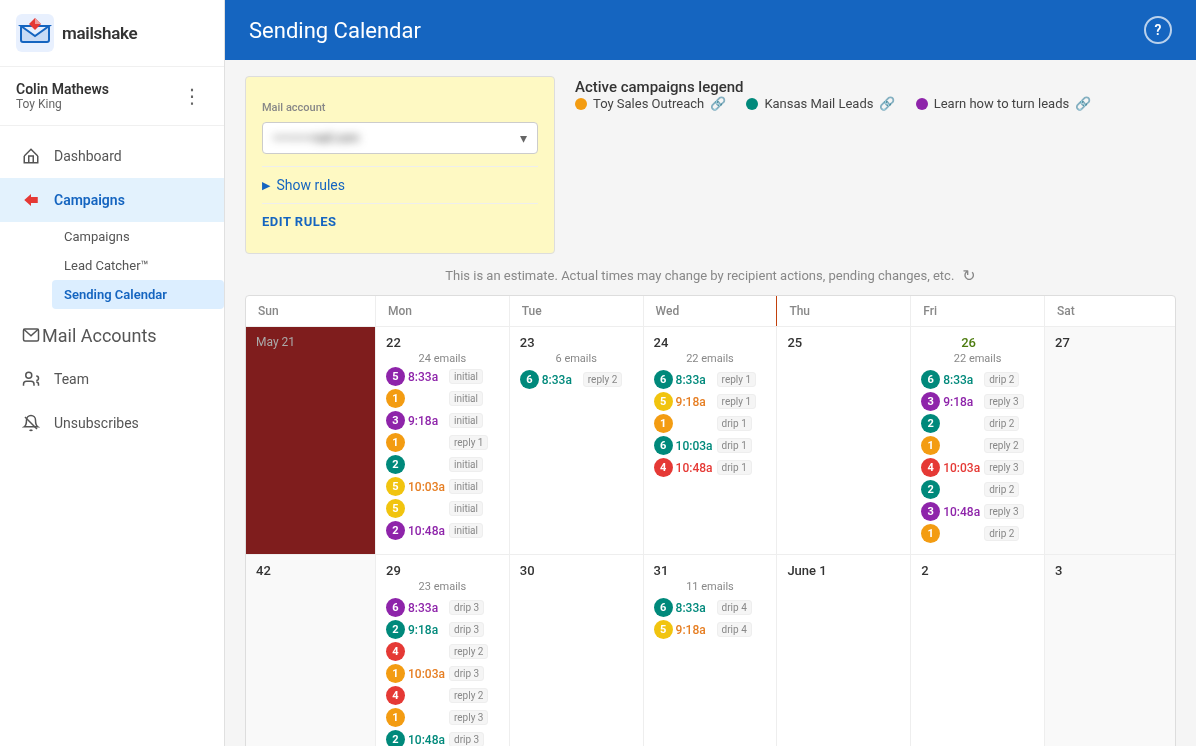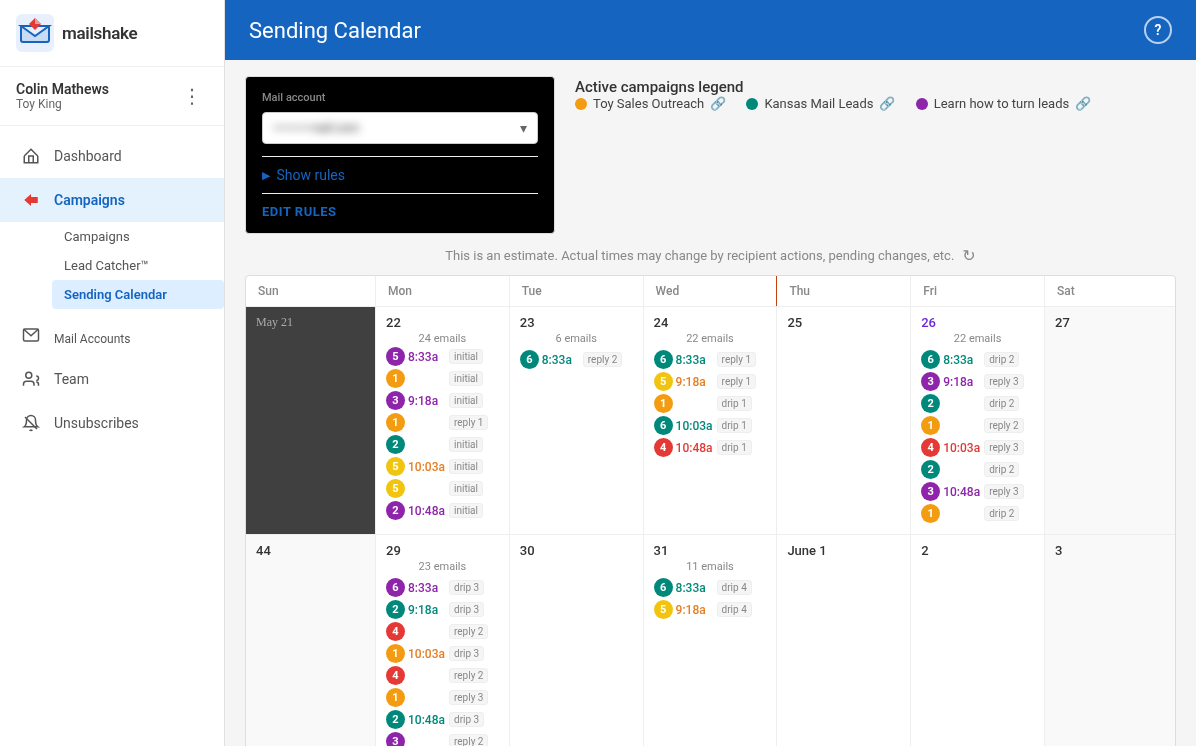--- a/index.html
+++ b/index.html
@@ -51,21 +51,21 @@
       </span>
       <span style="font-size:14px;color:#1565c0;font-weight:600;">Campaigns</span>
     </div>
 
     <div style="padding:0 0 0 52px;">
       <div style="padding:7px 12px;font-size:13px;color:#555;cursor:pointer;">Campaigns</div>
       <div style="padding:7px 12px;font-size:13px;color:#555;cursor:pointer;">Lead Catcher™</div>
       <div style="padding:7px 12px;font-size:13px;color:#1565c0;font-weight:600;cursor:pointer;background:#dceeff;border-radius:4px;">Sending Calendar</div>
     </div>
 
-    <div style="display:flex;align-items:flex-end;gap:12px;padding:11px 20px;cursor:pointer;color:#555;font-size:12px;margin-top:4px;">
+    <div style="display:flex;align-items:flex-end;gap:0;padding:11px 20px;cursor:pointer;color:#555;font-size:18px;margin-top:4px;">
       <span style="width:22px;height:22px;display:flex;align-items:center;justify-content:center;">
         <svg width="18" height="18" viewBox="0 0 24 24" fill="none" stroke="#555" stroke-width="2">
             <rect x="2" y="4" width="20" height="16" rx="2"></rect>
             <polyline points="2,4 12,13 22,4"></polyline>
           </svg>
       </span>
       <span>Mail Accounts</span>
     </div>
 
     <div style="display:flex;align-items:center;gap:12px;padding:11px 20px;cursor:pointer;color:#555;font-size:14px;">
@@ -99,21 +99,21 @@
     <span style="font-size:22px;font-weight:400;">Sending Calendar</span>
     <div style="width:28px;height:28px;border-radius:50%;border:2px solid rgba(255,255,255,0.7);display:flex;align-items:center;justify-content:center;cursor:pointer;">
       <span style="font-size:14px;color:#fff;font-weight:600;">?</span>
     </div>
   </header>
 
   <div style="flex:1;overflow-y:auto;padding:16px 20px;background:#f5f5f5;">
 
     <div style="display:flex;gap:20px;margin-bottom:12px;align-items:flex-start;">
 
-      <div style="background:#000000;border:1px solid #ddd;border-radius:4px;padding:14px 16px;width:310px;flex-shrink:0;">
+      <div style="background:#fef9c3;border:1px solid #ddd;border-radius:4px;padding:24px 16px;width:310px;flex-shrink:0;">
         <div style="font-size:11px;color:#888;margin-bottom:8px;font-weight:500;">Mail account</div>
         <div style="display:flex;align-items:center;justify-content:space-between;border:1px solid #ccc;border-radius:4px;padding:7px 10px;cursor:pointer;background:#fff;">
           <span style="filter:blur(4px);flex:1;font-size:12px;color:#333;">••••••••••nail.com</span>
           <span style="font-size:14px;color:#666;margin-left:8px;">▾</span>
         </div>
         <div style="border-top:1px solid #eee;margin-top:12px;padding-top:10px;">
           <div style="display:flex;align-items:center;gap:6px;cursor:pointer;color:#1565c0;font-size:14px;">
             <span style="font-size:11px;">▶</span>
             <span>Show rules</span>
           </div>
@@ -157,21 +157,21 @@
         <div style="padding:8px 12px;font-size:12px;color:#888;font-weight:500;border-right:1px solid #eee;">Mon</div>
         <div style="padding:8px 12px;font-size:12px;color:#888;font-weight:500;border-right:1px solid #eee;">Tue</div>
         <div style="padding:8px 12px;font-size:12px;color:#888;font-weight:500;border-right:1px solid #c2410c;">Wed</div>
         <div style="padding:8px 12px;font-size:12px;color:#888;font-weight:500;border-right:1px solid #eee;">Thu</div>
         <div style="padding:8px 12px;font-size:12px;color:#888;font-weight:500;border-right:1px solid #eee;">Fri</div>
         <div style="padding:8px 12px;font-size:12px;color:#888;font-weight:500;">Sat</div>
       </div>
 
       <div style="display:grid;grid-template-columns:130px 1fr 1fr 1fr 1fr 1fr 130px;border-bottom:1px solid #eee;min-height:180px;">
 
-        <div style="background:#404040;border-right:1px solid #eee;padding:8px 10px;font-family:Liberation Serif, serif;">
+        <div style="background:#7f1d1d;border-right:1px solid #eee;padding:8px 10px;">
           <div style="font-size:12px;color:#aaa;">May 21</div>
         </div>
 
         <div style="border-right:1px solid #eee;padding:8px 10px;">
           <div style="font-size:13px;font-weight:500;color:#333;margin-bottom:2px;">22</div>
           <div style="font-size:11px;color:#888;text-align:center;margin-bottom:2px;">24 emails</div>
           <div style="display:flex;align-items:center;gap:3px;margin-bottom:3px;">
             <span style="width:19px;height:19px;border-radius:50%;background:#8e24aa;display:flex;align-items:center;justify-content:center;font-size:11px;font-weight:700;color:#fff;flex-shrink:0;">5</span>
             <span style="font-size:12px;color:#8e24aa;font-weight:500;min-width:38px;">8:33a</span>
             <span style="font-size:10px;color:#888;background:#f5f5f5;border:1px solid #eee;border-radius:3px;padding:1px 4px;">initial</span>
@@ -251,21 +251,21 @@
             <span style="font-size:12px;color:#e53935;font-weight:500;min-width:38px;">10:48a</span>
             <span style="font-size:10px;color:#888;background:#f5f5f5;border:1px solid #eee;border-radius:3px;padding:1px 4px;">drip 1</span>
           </div>
         </div>
 
         <div style="border-right:1px solid #eee;padding:8px 10px;">
           <div style="font-size:13px;font-weight:500;color:#333;margin-bottom:2px;">25</div>
         </div>
 
         <div style="border-right:1px solid #eee;padding:8px 10px;">
-          <div style="font-size:13px;font-weight:500;color:#6d28d9;margin-bottom:2px;">26</div>
+          <div style="font-size:13px;font-weight:500;color:#4d7c0f;margin-bottom:2px;margin-left:40px;">26</div>
           <div style="font-size:11px;color:#888;text-align:center;margin-bottom:5px;">22 emails</div>
           <div style="display:flex;align-items:center;gap:3px;margin-bottom:3px;">
             <span style="width:19px;height:19px;border-radius:50%;background:#00897b;display:flex;align-items:center;justify-content:center;font-size:11px;font-weight:700;color:#fff;flex-shrink:0;">6</span>
             <span style="font-size:12px;color:#00897b;font-weight:500;min-width:38px;">8:33a</span>
             <span style="font-size:10px;color:#888;background:#f5f5f5;border:1px solid #eee;border-radius:3px;padding:1px 4px;">drip 2</span>
           </div>
           <div style="display:flex;align-items:center;gap:3px;margin-bottom:3px;">
             <span style="width:19px;height:19px;border-radius:50%;background:#8e24aa;display:flex;align-items:center;justify-content:center;font-size:11px;font-weight:700;color:#fff;flex-shrink:0;">3</span>
             <span style="font-size:12px;color:#8e24aa;font-weight:500;min-width:38px;">9:18a</span>
             <span style="font-size:10px;color:#888;background:#f5f5f5;border:1px solid #eee;border-radius:3px;padding:1px 4px;">reply 3</span>
@@ -303,21 +303,21 @@
         </div>
 
         <div style="background:#f9f9f9;padding:8px 10px;">
           <div style="font-size:13px;font-weight:500;color:#333;margin-bottom:2px;">27</div>
         </div>
       </div>
 
       <div style="display:grid;grid-template-columns:130px 1fr 1fr 1fr 1fr 1fr 130px;min-height:160px;">
 
         <div style="background:#f9f9f9;border-right:1px solid #eee;padding:8px 10px;">
-          <div style="font-size:13px;font-weight:500;color:#333;margin-bottom:2px;">44</div>
+          <div style="font-size:13px;font-weight:500;color:#333;margin-bottom:2px;">42</div>
         </div>
 
         <div style="border-right:1px solid #eee;padding:8px 10px;">
           <div style="font-size:13px;font-weight:500;color:#333;margin-bottom:2px;">29</div>
           <div style="font-size:11px;color:#888;text-align:center;margin-bottom:5px;">23 emails</div>
           <div style="display:flex;align-items:center;gap:3px;margin-bottom:3px;">
             <span style="width:19px;height:19px;border-radius:50%;background:#8e24aa;display:flex;align-items:center;justify-content:center;font-size:11px;font-weight:700;color:#fff;flex-shrink:0;">6</span>
             <span style="font-size:12px;color:#8e24aa;font-weight:500;min-width:38px;">8:33a</span>
             <span style="font-size:10px;color:#888;background:#f5f5f5;border:1px solid #eee;border-radius:3px;padding:1px 4px;">drip 3</span>
           </div>

